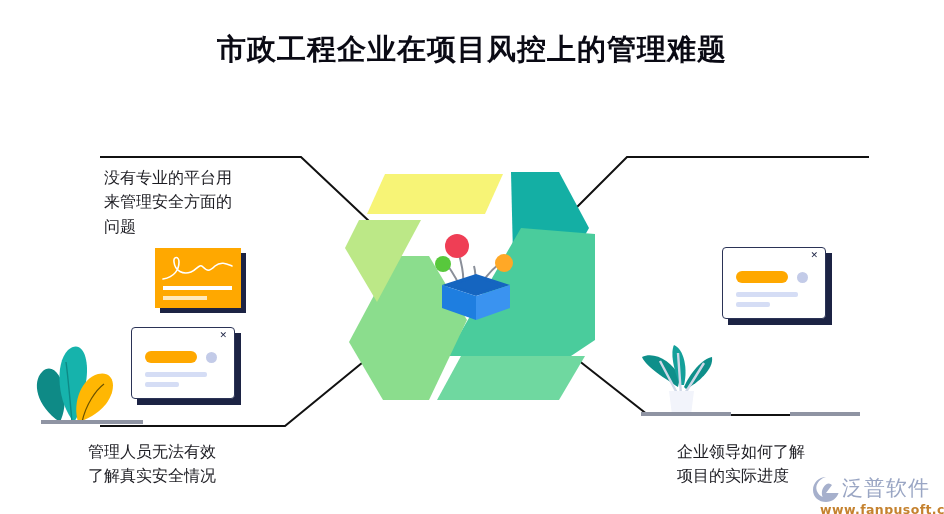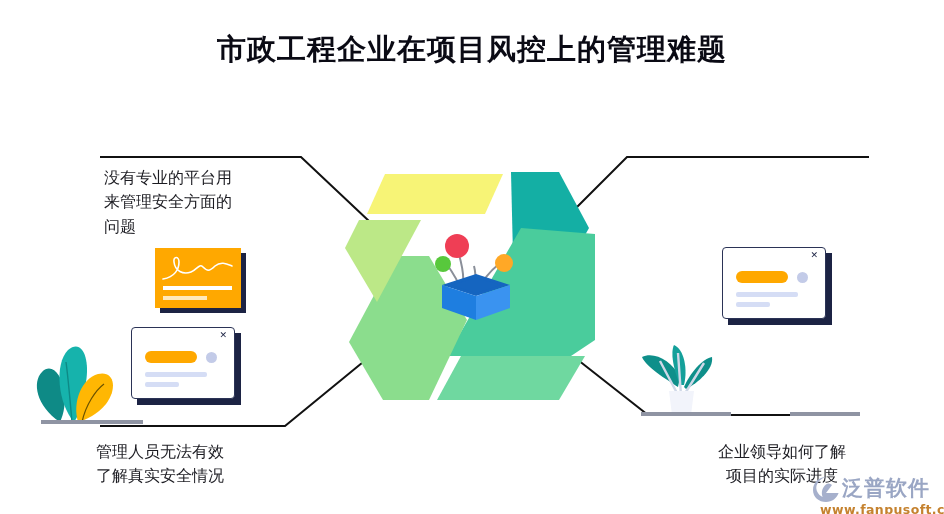--- a/index.html
+++ b/index.html
@@ -62,22 +62,22 @@
   .label-text {
     position: absolute;
     font-family: "DejaVu Sans", "Liberation Sans", sans-serif;
     font-size: 16px;
     line-height: 1.52;
     color: #1c1c22;
     white-space: pre-line;
   }
   #label-tl { left: 104px; top: 150px; width: 190px; }
   #label-tr { left: 675px; top: 153px; width: 200px; }
-  #label-bl { left: 96px; top: 424px; width: 210px; }
-  #label-br { left: 677px; top: 424px; width: 210px; text-align: center; }
+  #label-bl { left: 88px; top: 424px; width: 210px; }
+  #label-br { left: 677px; top: 424px; width: 210px; }
 
   
   #sig-card { position: absolute; left: 155px; top: 232px; width: 86px; height: 60px; }
   #sig-card .shadow {
     position: absolute; left: 5px; top: 5px; width: 86px; height: 60px;
     background: #1c2344;
   }
   #sig-card .face {
     position: absolute; left: 0; top: 0; width: 86px; height: 60px;
     background: #FFA800;
@@ -136,21 +136,21 @@
   #ground-right { left: 641px; top: 396px; width: 90px; }
   #ground-far   { left: 790px; top: 396px; width: 70px; }
 
   
   #watermark {
     position: absolute; left: 812px; top: 458px; width: 126px; height: 48px;
   }
   #wm-name {
     position: absolute; left: 30px; top: 0px;
     font-family: "DejaVu Sans", "Liberation Sans", sans-serif;
-    font-size: 21px; font-weight: bold; color: #9aa6c4; letter-spacing: 1px;
+    font-size: 21px; font-weight: normal; color: #9aa6c4; letter-spacing: 1px;
     white-space: nowrap;
   }
   #wm-url {
     position: absolute; left: 8px; top: 28px;
     font-family: "DejaVu Sans", "Liberation Sans", sans-serif;
     font-size: 12.5px; font-weight: bold; color: #c5822f; letter-spacing: .4px;
     white-space: nowrap;
   }
   #wm-mark { position: absolute; left: 0px; top: 2px; }
 </style>

